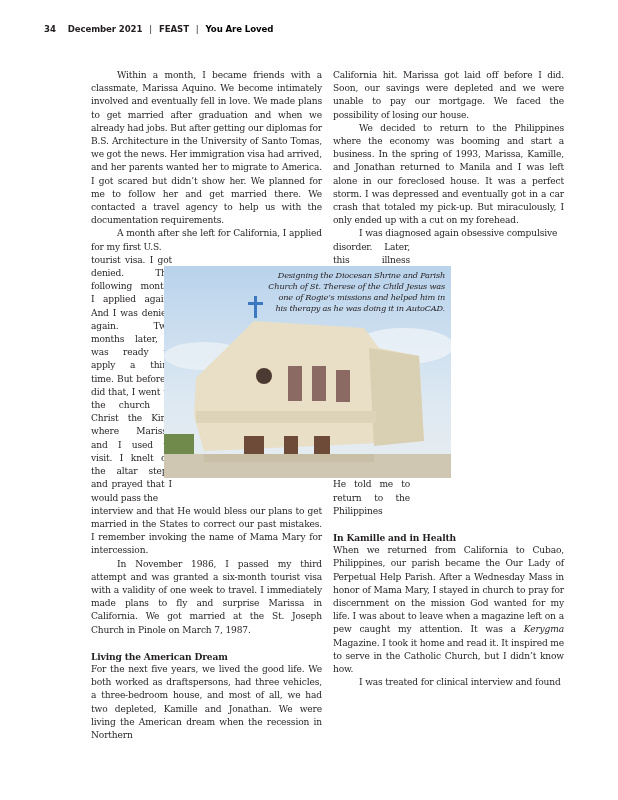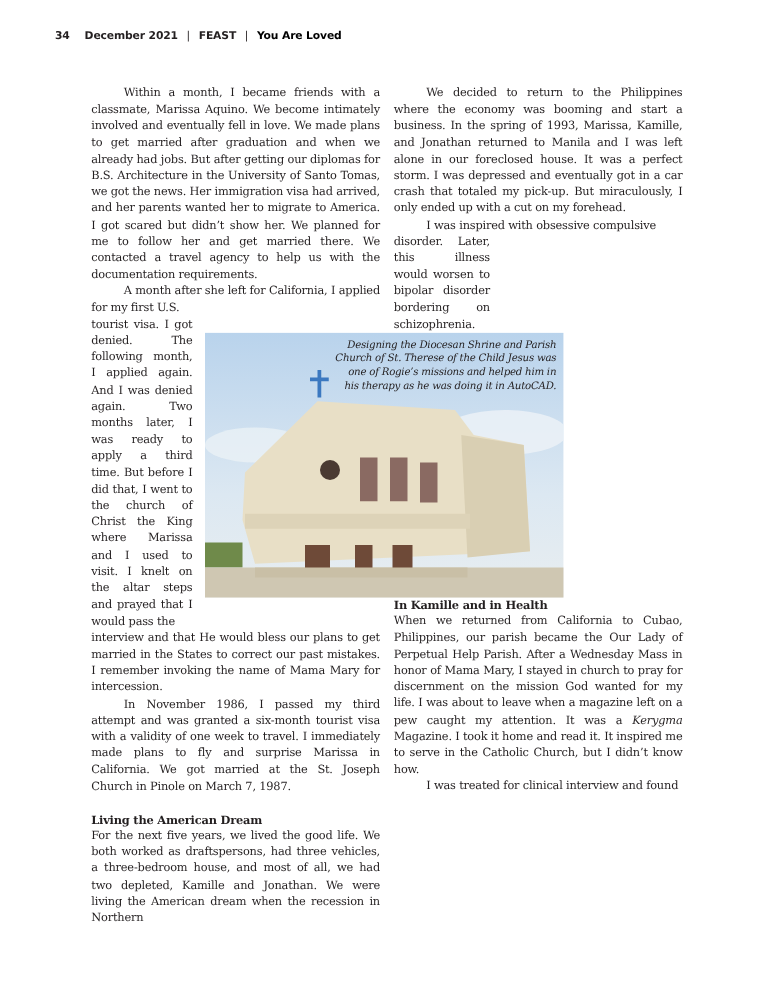--- a/index.html
+++ b/index.html
@@ -1,21 +1,21 @@
 <!DOCTYPE html>
 <html><head>
 <meta charset="utf-8">
 <style>
   html, body { margin: 0; padding: 0; background: #ffffff; }
   body { width: 618px; height: 800px; position: relative; overflow: hidden; font-family: "DejaVu Serif", serif; color: #231f20; }
   .header { position: absolute; left: 44px; top: 24px; font-family: "DejaVu Sans", sans-serif; font-size: 8.6px; font-weight: bold; color: #231f20; white-space: nowrap; letter-spacing: -0.1px; }
   .header .pg { margin-right: 9px; }
   .header .sep { margin: 0 4px; font-weight: normal; }
   .header .strong { font-weight: 800; color: #000; }
-  .col { position: absolute; font-size: 9.1px; line-height: 13.2px; text-align: justify; letter-spacing: -0.15px; }
+  .col { position: absolute; font-size: 9.1px; line-height: 13.2px; text-align: justify; letter-spacing: -0.15px; margin-left: 18px; }
   .col p { margin: 0; }
   .indent { text-indent: 26px; }
   .col-left { left: 73px; top: 69px; width: 231px; }
   .col-right { left: 315px; top: 69px; width: 231px; }
   .narrow-left { width: 81px; }
   .narrow-right { width: 77px; margin-left: 154px; }
   .head2 { font-weight: bold; margin-top: 13px !important; }
   .photo { position: absolute; left: 164px; top: 266px; width: 287px; height: 212px; overflow: hidden; }
   .photo svg { display: block; }
   .caption { position: absolute; right: 6px; top: 4px; width: 180px; font-style: italic; font-size: 8.2px; line-height: 11px; text-align: right; color: #231f20; letter-spacing: -0.2px; }
@@ -36,22 +36,23 @@
   <p class="indent">Within a month, I became friends with a classmate, Marissa Aquino. We become intimately involved and eventually fell in love. We made plans to get married after graduation and when we already had jobs. But after getting our diplomas for B.S. Architecture in the University of Santo Tomas, we got the news. Her immigration visa had arrived, and her parents wanted her to migrate to America. I got scared but didn’t show her. We planned for me to follow her and get married there. We contacted a travel agency to help us with the documentation requirements.</p>
   <p class="indent">A month after she left for California, I applied for my first U.S.</p>
   <p class="narrow-left">tourist visa. I got denied. The following month, I applied again. And I was denied again. Two months later, I was ready to apply a third time. But before I did that, I went to the church of Christ the King where Marissa and I used to visit. I knelt on the altar steps and prayed that I would pass the</p>
   <p>interview and that He would bless our plans to get married in the States to correct our past mistakes. I remember invoking the name of Mama Mary for intercession.</p>
   <p class="indent">In November 1986, I passed my third attempt and was granted a six-month tourist visa with a validity of one week to travel. I immediately made plans to fly and surprise Marissa in California. We got married at the St. Joseph Church in Pinole on March 7, 1987.</p>
   <p class="head2">Living the American Dream</p>
   <p>For the next five years, we lived the good life. We both worked as draftspersons, had three vehicles, a three-bedroom house, and most of all, we had two depleted, Kamille and Jonathan. We were living the American dream when the recession in Northern</p>
 </div>
 
 <div class="col col-right">
+  <p>California hit. Marissa got laid off before I did. Soon, our savings were depleted and we were unable to pay our mortgage. We faced the possibility of losing our house.</p>
   <p class="indent">We decided to return to the Philippines where the economy was booming and start a business. In the spring of 1993, Marissa, Kamille, and Jonathan returned to Manila and I was left alone in our foreclosed house. It was a perfect storm. I was depressed and eventually got in a car crash that totaled my pick-up. But miraculously, I only ended up with a cut on my forehead.</p>
-  <p class="indent">I was inspired with obsessive compulsive</p>
+  <p class="indent">I was diagnosed again obsessive compulsive</p>
   <p class="narrow-right">disorder. Later, this illness would worsen to bipolar disorder bordering on schizophrenia. My mental health was unraveling, but God had a plan. One morning in June 1993, I woke up to a voice of an old man coming from the radio. He asked if I truly love him. He told me to return to the Philippines</p>
   <p class="head2">In Kamille and in Health</p>
   <p><span>When we returned from California to Cubao, Philippines, our parish became the Our Lady of Perpetual Help Parish. After a Wednesday Mass in honor of Mama Mary, I stayed in church to pray for discernment on the mission God wanted for my life. I was about to leave when a magazine left on a pew caught my attention. It was a </span><em>Kerygma</em><span> Magazine. I took it home and read it. It inspired me to serve in the Catholic Church, but I didn’t know how.</span></p>
   <p class="indent">I was treated for clinical interview and found</p>
 </div>
 
 <div class="photo">
   <svg width="287" height="216" viewBox="0 0 287 216">
     <defs>
       <linearGradient id="sky" x1="0" y1="0" x2="0" y2="1">

